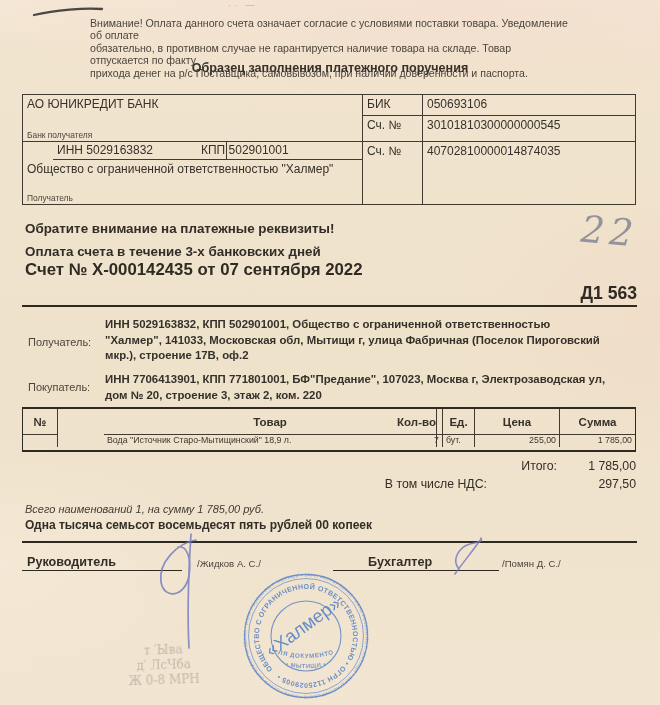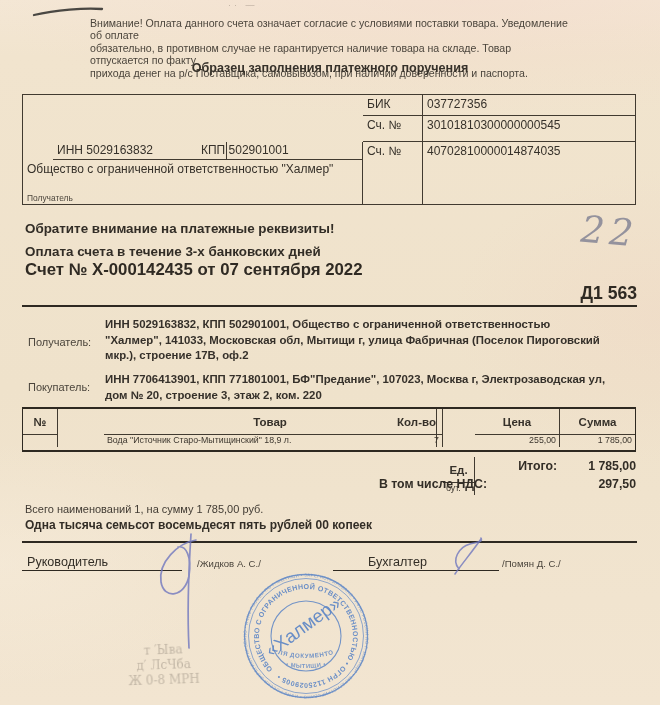--- a/index.html
+++ b/index.html
@@ -51,32 +51,32 @@
   .party-text{left:105px;width:535px;font-weight:bold;font-size:11.4px;line-height:15.6px;color:#35302a;}
   .party-text span{display:block;}
   .supplier-text{top:317px;}
   .buyer-text{top:372px;}
   
   .items{left:22px;top:407px;width:612px;height:41px;border:1.6px solid #2e2921;border-top-width:2.4px;border-bottom-width:2.4px;}
   .hcell{position:absolute;top:0;height:26px;box-sizing:border-box;display:flex;align-items:center;justify-content:center;
     font-weight:bold;font-size:11.5px;border-bottom:1.4px solid #413a30;color:#36312a;}
   .dcell{position:absolute;top:26px;height:12px;box-sizing:border-box;font-size:8.8px;line-height:11px;padding:0 3px;color:#3c362e;}
   .col1{left:0;width:35px;}.col2{left:35px;width:333px;margin-left:46px;}.col3{left:368px;width:52px;}
-  .col4{left:420px;width:32px;margin-top:48px;}.col5{left:452px;width:85px;}.col6{left:537px;right:0;}
+  .col4{left:420px;width:32px;}.col5{left:452px;width:85px;}.col6{left:537px;right:0;}
   .ra{text-align:right;}
   
-  .tot{font-weight:bold;font-size:12.3px;color:#322d26;}
+  .tot{font-weight:normal;font-size:12.3px;color:#322d26;}
   .total-label{top:459px;right:103px;}
   .total-value{top:459px;right:24px;}
   .vat-label{top:477px;right:173px;}
   .vat-value{top:477px;right:24px;}
-  .count-line{left:25px;top:503px;font-size:11px;color:#413b33;}
+  .count-line{left:25px;top:503px;font-size:11px;color:#413b33;font-style:italic;}
   .words-line{left:25px;top:518px;font-weight:bold;font-size:12px;color:#322d26;}
   
-  .sig-label{font-weight:normal;font-size:12.6px;color:#322d26;}
+  .sig-label{font-weight:bold;font-size:12.6px;color:#322d26;}
   .director-label{left:27px;top:555px;}
   .accountant-label{left:337px;top:555px;margin-left:31px;}
   .sig-underline{height:0;border-bottom:1.7px solid #2e2921;}
   .u1{left:22px;top:570px;width:160px;}
   .u2{left:333px;top:570px;width:166px;}
   .sig-name{font-size:9.6px;color:#4b453c;}
   .n1{left:197px;top:558px;}
   .n2{left:502px;top:558px;}
   
   .ghost{left:128px;top:643px;color:rgba(96,88,78,.33);filter:blur(.7px);
@@ -94,22 +94,26 @@
 
   <div class="abs warning">
     <span>Внимание! Оплата данного счета означает согласие с условиями поставки товара. Уведомление об оплате</span>
     <span>обязательно, в противном случае не гарантируется наличие товара на складе. Товар отпускается по факту</span>
     <span>прихода денег на р/с Поставщика, самовывозом, при наличии доверенности и паспорта.</span>
   </div>
 
   <div class="abs sample-title">Образец заполнения платежного поручения</div>
 
   <div class="abs bank">
+    <div class="cell c-bank br bb">
+      <span>АО ЮНИКРЕДИТ БАНК</span>
+      <span class="cap">Банк получателя</span>
+    </div>
     <div class="cell c-bik-l br bb">БИК</div>
-    <div class="cell c-bik-v bb">037727356</div>
+    <div class="cell c-bik-v bb">050693106</div>
     <div class="cell c-corr-l br bb">Сч. №</div>
     <div class="cell c-corr-v bb">30101810300000000545</div>
     <div class="cell c-inn br bb">ИНН 5029163832</div>
     <div class="cell c-kpp br bb">КПП 502901001</div>
     <div class="cell c-name br">
       <span>Общество с ограниченной ответственностью "Халмер"</span>
       <span class="cap">Получатель</span>
     </div>
     <div class="cell c-acc-l br">Сч. №</div>
     <div class="cell c-acc-v">40702810000014874035</div>

